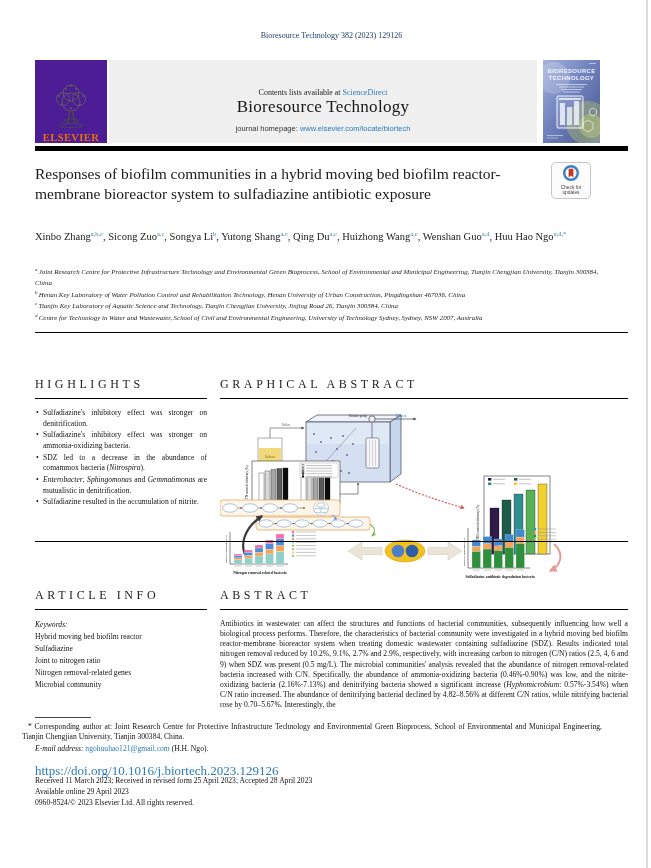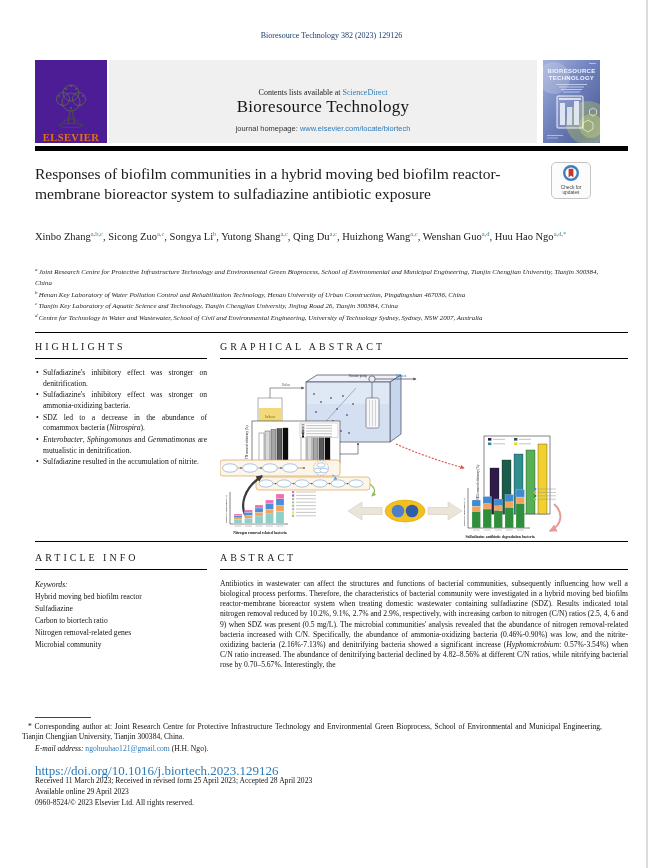--- a/index.html
+++ b/index.html
@@ -29,21 +29,21 @@
   .authors{position:absolute;top:228px;left:35px;width:568px;font-size:10.5px;line-height:1.55;color:#1a1a1a;}
   .authors sup{color:#3a7f96;font-size:6.5px;}
   .affiliations{position:absolute;top:266px;left:35px;width:580px;font-size:6.9px;line-height:1.62;color:#222;}
   .affiliations sup{font-size:5px;font-style:italic;}
   .affiliations span{font-style:italic;}
 
   .rule-full{position:absolute;left:35px;width:593px;height:1px;background:#000;}
 
   .col-left{position:absolute;left:35px;width:172px;}
   .col-right{position:absolute;left:220px;width:408px;}
-  .sec-head{font-size:10px;letter-spacing:.30em;color:#222;}
+  .sec-head{font-size:12px;letter-spacing:.30em;color:#222;margin-top:36px;}
   .sec-rule{height:1.2px;background:#000;margin:6px 0 9px 0;}
 
   .hl-item{font-size:7.6px;line-height:1.4;text-align:justify;position:relative;padding-left:8px;margin-bottom:1px;}
   .hl-item::before{content:"\2022";position:absolute;left:1px;}
 
   .keywords{font-size:7.6px;line-height:1.58;}
   .kw-label{font-style:italic;}
 
   .abstract-p{font-size:7.6px;line-height:1.33;text-align:justify;margin:0;}
 
@@ -465,21 +465,21 @@
   <div class="rule-full" style="top:541px;"></div>
 
   <div class="col-left" style="top:552px;">
     <div class="sec-head">ARTICLE INFO</div>
     <div class="sec-rule"></div>
     <div class="keywords">
       <div class="kw-label">Keywords:</div>
       <div>
           <div>Hybrid moving bed biofilm reactor</div>
           <div>Sulfadiazine</div>
-          <div>Carbon to biortech ratio</div>
+          <div>Joint to nitrogen ratio</div>
           <div>Nitrogen removal-related genes</div>
           <div>Microbial community</div>
         </div>
     </div>
   </div>
 
   <div class="col-right" style="top:552px;">
     <div class="sec-head">ABSTRACT</div>
     <div class="sec-rule"></div>
     <p class="abstract-p"><span>Antibiotics in wastewater can affect the structures and functions of bacterial communities, subsequently influencing how well a biological process performs. Therefore, the characteristics of bacterial community were investigated in a hybrid moving bed biofilm reactor-membrane bioreactor system when treating domestic wastewater containing sulfadiazine (SDZ). Results indicated total nitrogen removal reduced by 10.2%, 9.1%, 2.7% and 2.9%, respectively, with increasing carbon to nitrogen (C/N) ratios (2.5, 4, 6 and 9) when SDZ was present (0.5 mg/L). The microbial communities' analysis revealed that the abundance of nitrogen removal-related bacteria increased with C/N. Specifically, the abundance of ammonia-oxidizing bacteria (0.46%-0.90%) was low, and the nitrite-oxidizing bacteria (2.16%-7.13%) and denitrifying bacteria showed a significant increase (</span><i>Hyphomicrobium</i><span>: 0.57%-3.54%) when C/N ratio increased. The abundance of denitrifying bacterial declined by 4.82–8.56% at different C/N ratios, while nitrifying bacterial rose by 0.70–5.67%. Interestingly, the</span></p>

